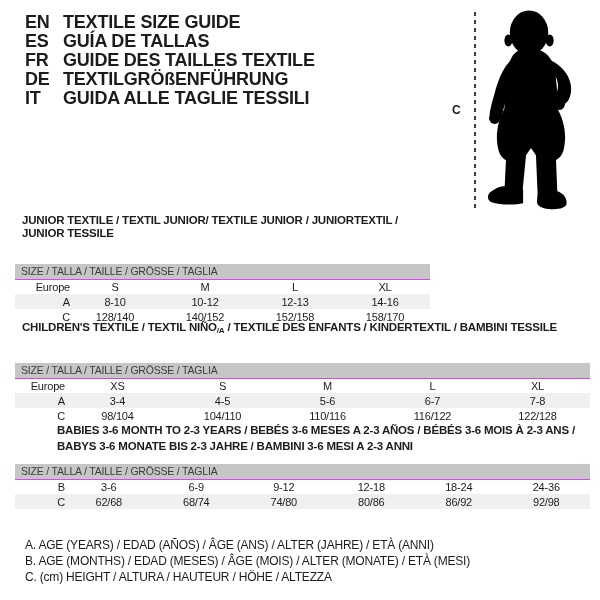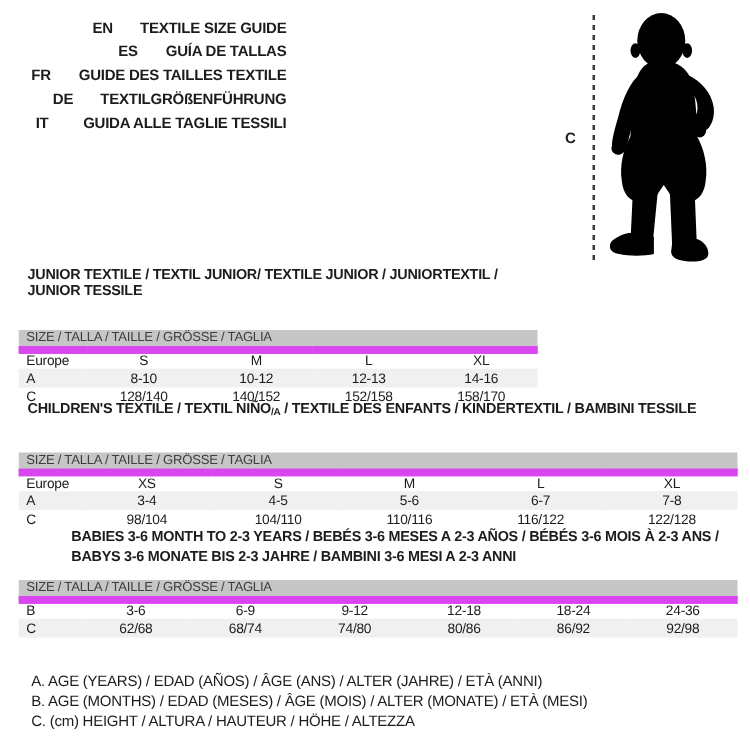--- a/index.html
+++ b/index.html
@@ -6,43 +6,43 @@
   html,body { width:600px; height:600px; }
   body {
     position:relative;
     background:#ffffff;
     font-family:"Liberation Sans","DejaVu Sans",sans-serif;
     color:#1c1c1c;
     overflow:hidden;
   }
   
   .lang-block { position:absolute; left:25px; top:13px; }
-  .lang-row { display:flex; line-height:19px; font-size:12px; font-weight:700; letter-spacing:-0.2px;justify-content:flex-end; }
+  .lang-row { display:flex; line-height:19px; font-size:18px; font-weight:700; letter-spacing:-0.2px; }
   .lang-code { width:38px; flex:0 0 38px; }
   
   .figure { position:absolute; left:440px; top:0; width:160px; height:215px; }
   .dash-line {
     position:absolute; left:34px; top:12px; width:2px; height:196px;
     background:repeating-linear-gradient(to bottom,#3b3b3b 0 4px,transparent 4px 8px);
   }
   .measure-c { position:absolute; left:12px; top:103px; font-size:12px; font-weight:700; }
   .baby-svg { position:absolute; left:41px; top:5px; }
   
   .tbl-sec { position:absolute; left:15px; }
   .tbl-title { font-size:11.5px; font-weight:700; letter-spacing:-0.2px; line-height:13px; padding-left:7px; }
   .tbl-title .subscript { font-size:8px; vertical-align:-2px; }
   .tbl-title.two-line { line-height:15.5px; }
   .size-table { width:100%; border-collapse:collapse; table-layout:fixed; }
   .size-table th {
-    background:#c6c6c6; border-bottom:6px solid #d946ef;
+    background:#c6c6c6; border-bottom:1px solid #d946ef;
     font-weight:400; font-size:10.5px; color:#3d3d3d;
     text-align:left; height:15px; padding:0 0 1px 6px; letter-spacing:-0.2px;
   }
   .size-table td { font-size:11px; height:15px; text-align:center; padding:0; letter-spacing:-0.2px; }
-  .size-table td.lbl { text-align:left; padding-left:6px; }
+  .size-table td.lbl { text-align:right; padding-left:6px; }
   .size-table tr.shaded td { background:#f0f0f0; }
   #sec-junior   { top:214px; width:415px; }
   #sec-junior   .tbl-title { margin-bottom:24px; }
   #sec-children { top:321px; width:575px; }
   #sec-children .tbl-title { margin-bottom:26px; }
   #sec-babies   { top:423px; width:575px; }
   #sec-babies   .tbl-title { margin-bottom:10px;margin-left:35px; }
   
   .footnotes { position:absolute; left:25px; top:537px; }
   .footnote { font-size:12px; font-weight:400; line-height:16px; letter-spacing:-0.2px; }

